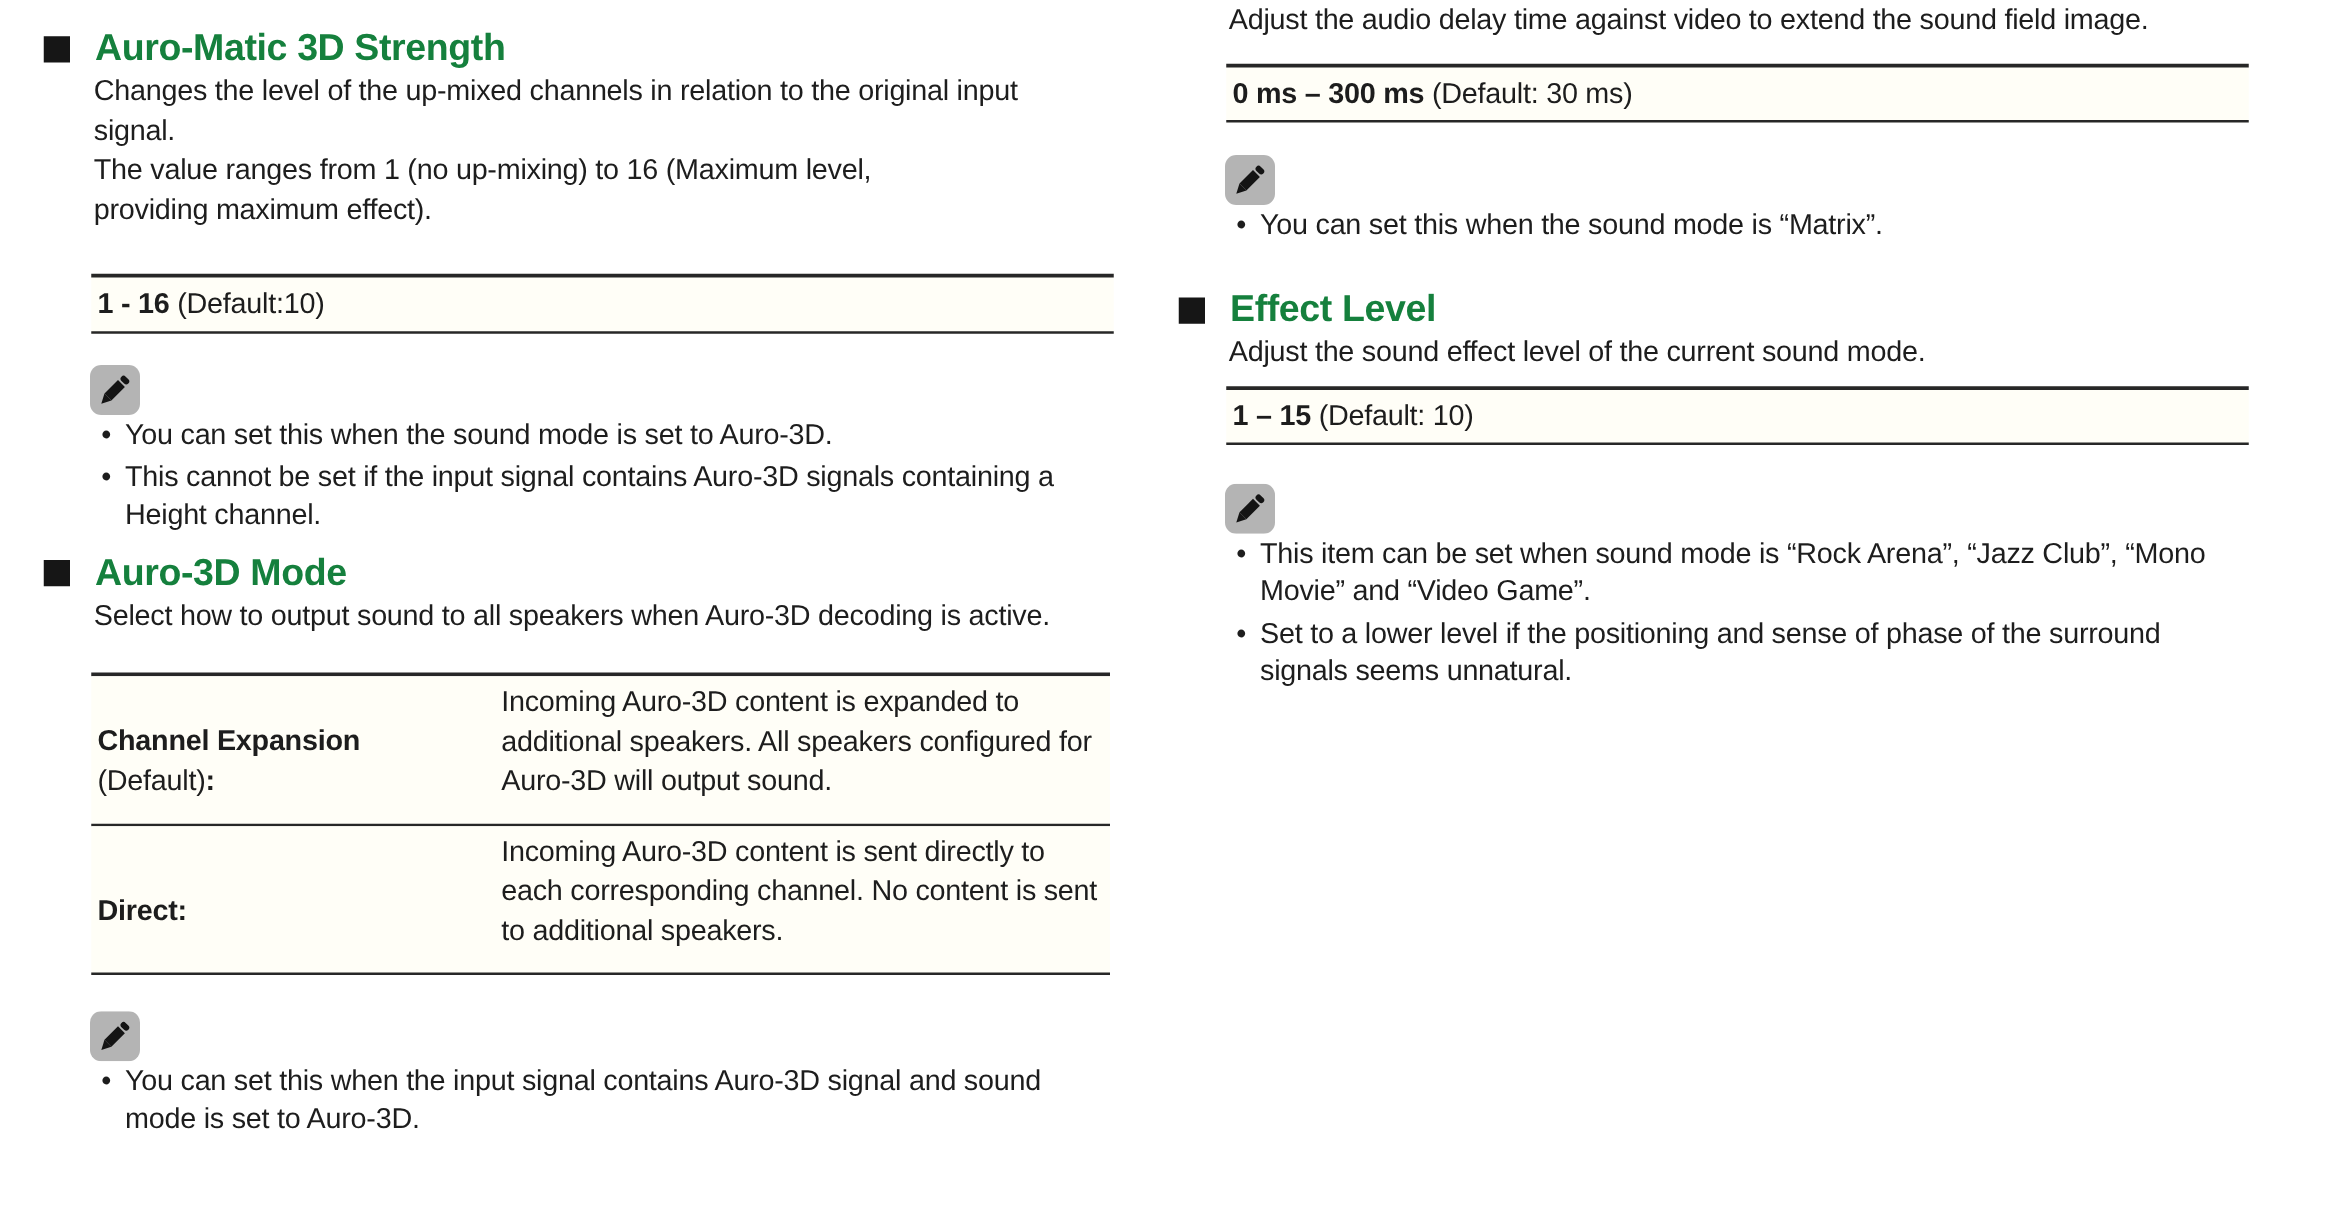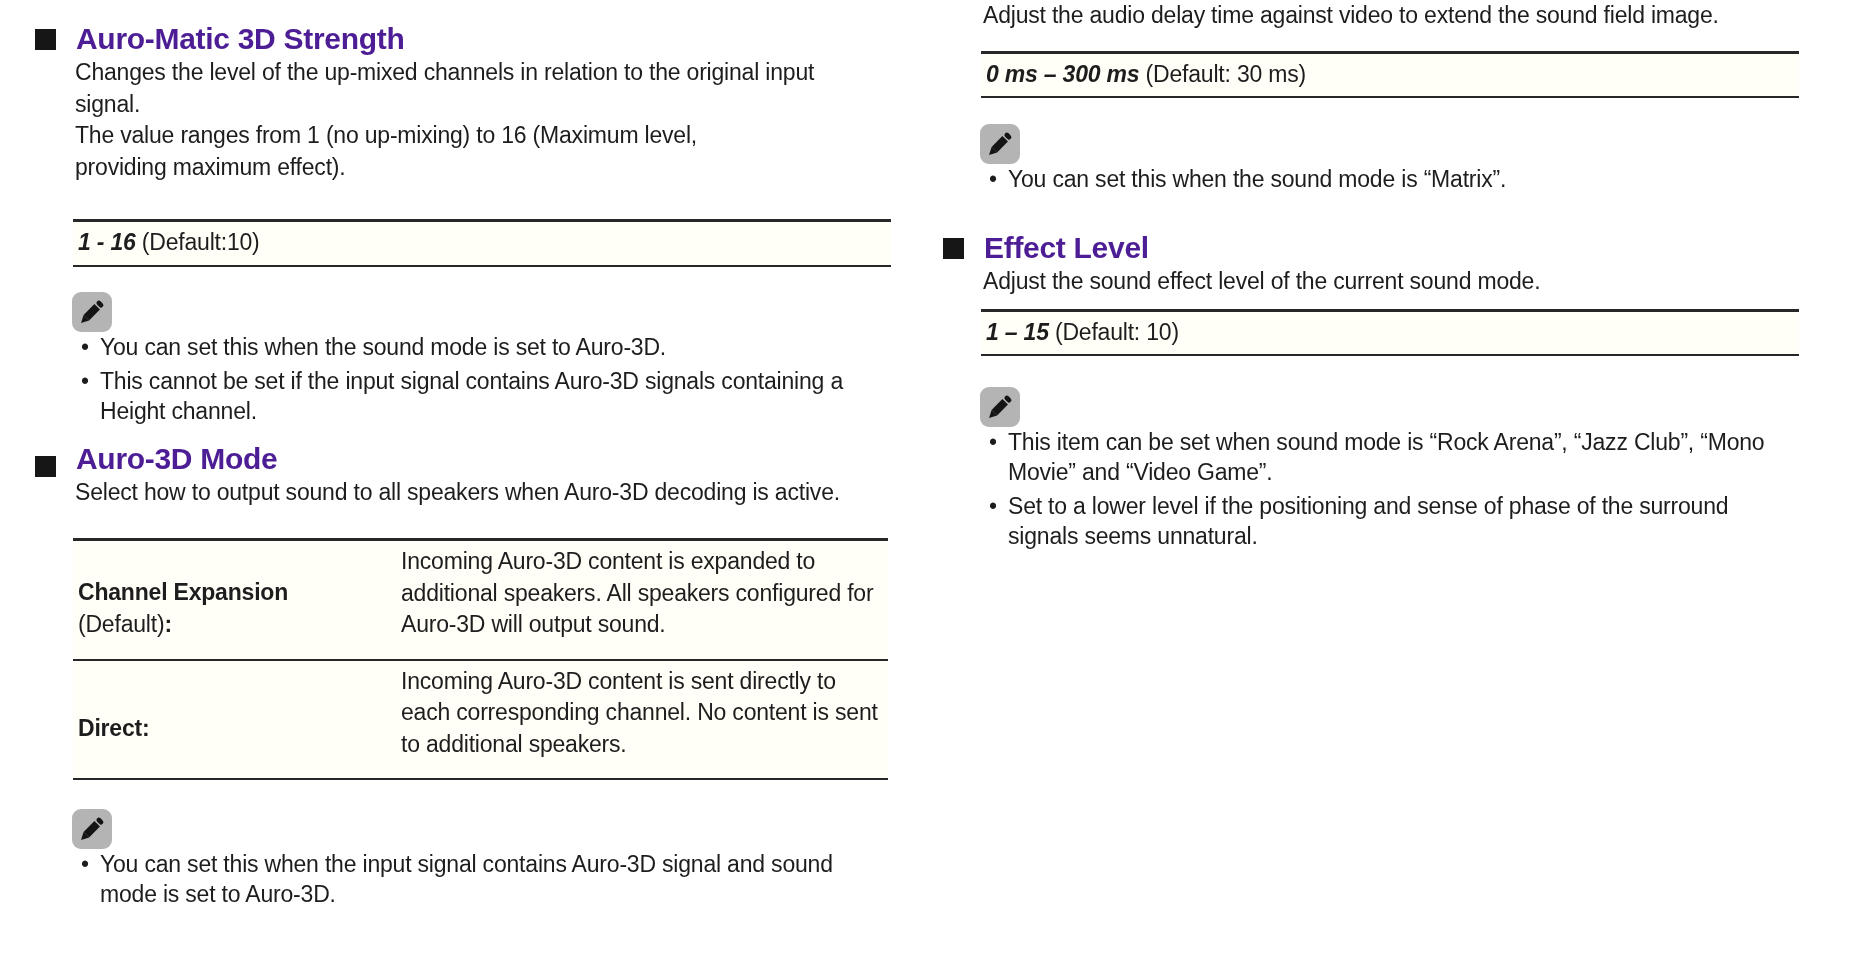--- a/index.html
+++ b/index.html
@@ -10,34 +10,34 @@
     font-family:"Liberation Sans", sans-serif;
     font-size:23px; line-height:31.5px; letter-spacing:-0.2px;
   }
   .col { position:absolute; top:0; }
   .col-left  { left:35px;  width:856px; }
   .col-right { left:943px; width:856px; }
 
   .sec-title {
     display:flex; align-items:center; gap:20px;
     font-size:30px; line-height:36px; font-weight:700;
-    letter-spacing:-0.3px; color:#4c1d95;
+    letter-spacing:-0.3px; color:#15803d;
   }
   .sq { width:21px; height:21px; background:#161616; flex:0 0 auto; }
 
   .content { margin-left:40px; }
   .content p { margin:0; }
 
   .rangebox {
     margin-left:-2px;
     border-top:3px solid #272727; border-bottom:2px solid #272727;
     background:#fffef7;
     padding:5px 8px 6px 5px;
   }
-  .rangebox .b { font-weight:700;font-style:italic; }
+  .rangebox .b { font-weight:700; }
 
   .note-icon { margin-left:-3px; width:40px; height:40px; }
   .note-icon svg { display:block; }
 
   ul.notes { list-style:none; margin:0; padding:0; }
   ul.notes li {
     position:relative; padding-left:25px;
     line-height:30px; margin-bottom:4px;
   }
   ul.notes li .dot { position:absolute; left:6px; top:0; }
@@ -53,21 +53,21 @@
   .desc { flex:1 1 auto; padding:5px 0 18px 0; }
 
   .bold { font-weight:700; }
 
   
   .lt1   { margin-top:21px; }
   .lp1   { margin-top:14px; max-width:745px; }
   .lbox1 { margin-top:36px; }
   .lic1  { margin-top:25px; }
   .lnt1  { margin-top:9px; }
-  .lt2   { margin-top:15px;align-items:flex-end; }
+  .lt2   { margin-top:15px; }
   .lp2   { margin-top:17px; max-width:800px; }
   .ltab  { margin-top:30px; }
   .lic2  { margin-top:29px; }
   .lnt2  { margin-top:10px; }
 
   
   .rt1   { margin-top:21px; }
   .rp1   { margin-top:14px; max-width:800px; }
   .rbox1 { margin-top:19px; }
   .ric1  { margin-top:26px; }

